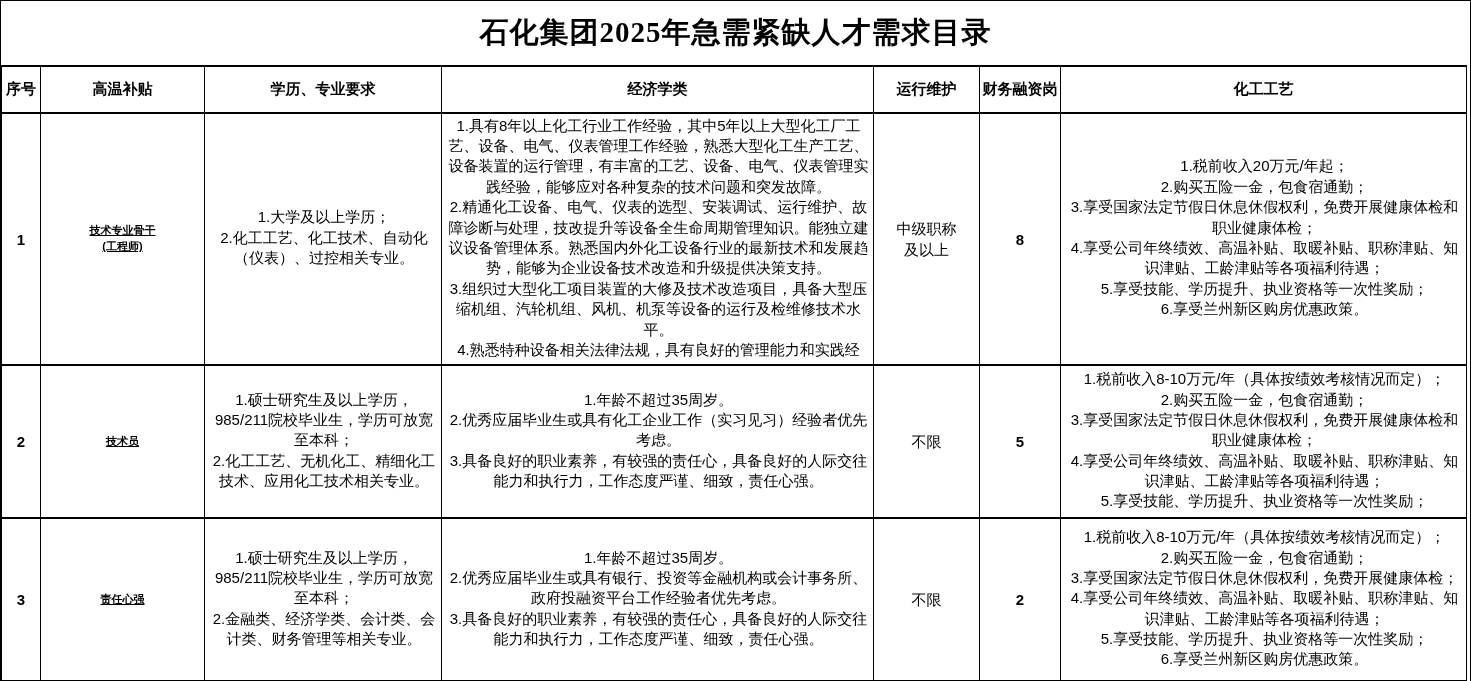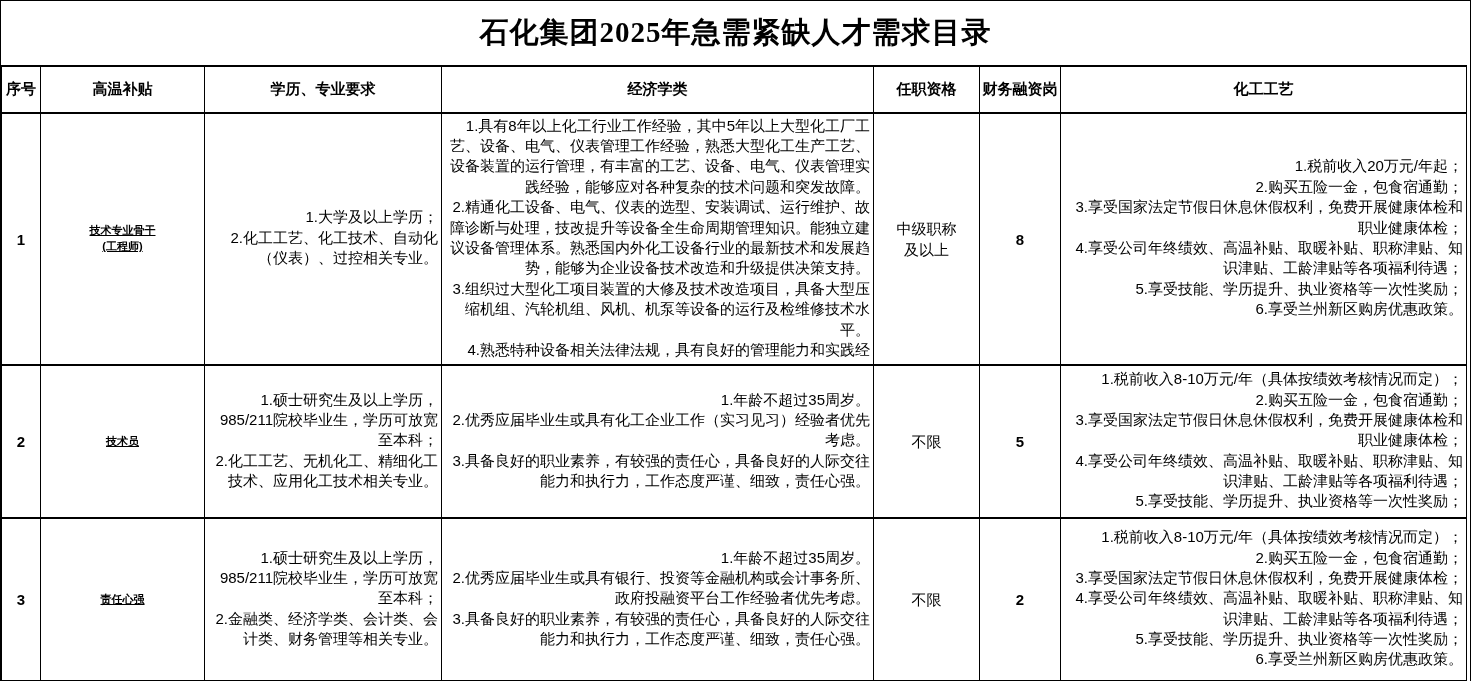--- a/index.html
+++ b/index.html
@@ -4,21 +4,21 @@
 <style>
   html,body{margin:0;padding:0;background:#fff;}
   body{font-family:"Liberation Sans","DejaVu Sans",sans-serif;color:#000;}
   .sheet{width:1469px;border-left:1px solid #000;border-right:1px solid #000;border-top:1px solid #000;}
   .title-bar{height:64px;display:flex;align-items:center;justify-content:center;}
   .title-bar h1{margin:0;font-family:"Liberation Serif","DejaVu Serif",serif;font-size:29px;font-weight:bold;letter-spacing:1px;}
   table.demand{border-collapse:collapse;table-layout:fixed;width:1197px;}
   table.demand td,table.demand th{border-left:1px solid #000;border-right:1px solid #000;border-top:2px solid #000;border-bottom:2px solid #000;vertical-align:middle;overflow:hidden;}
   thead th{height:43px;font-family:"Liberation Serif","DejaVu Serif",serif;font-size:15px;font-weight:bold;text-align:center;}
   .c-center{text-align:center;}
-  .c-left{text-align:right;padding:0 3px 2px 5px;}
+  .c-left{text-align:center;padding:0 3px 2px 5px;}
   .multiline{white-space:pre-line;font-size:15px;line-height:1.36;}
   .pos-name{font-size:11px;line-height:1.45;white-space:pre-line;font-weight:bold;text-decoration:underline;}
   .num{font-size:15px;font-weight:bold;}
   .qual{font-size:15px;line-height:1.4;padding:0 20px;}
   tr.r1{height:252px;}
   tr.r2{height:153px;}
   tr.r3{height:163px;}
 </style>
 </head>
 <body>
@@ -37,21 +37,21 @@
       <col style="width:106px">
       <col style="width:81px">
       <col style="width:406px">
     </colgroup>
     <thead>
       <tr>
         <th>序号</th>
         <th>高温补贴</th>
         <th>学历、专业要求</th>
         <th>经济学类</th>
-        <th>任职资格</th>
+        <th>运行维护</th>
         <th>财务融资岗</th>
         <th>化工工艺</th>
       </tr>
     </thead>
     <tbody>
       <tr class="r1">
         <td class="c-center num">1</td>
         <td class="c-center pos-name">技术专业骨干
 (工程师)</td>
         <td class="c-left multiline">1.大学及以上学历；

